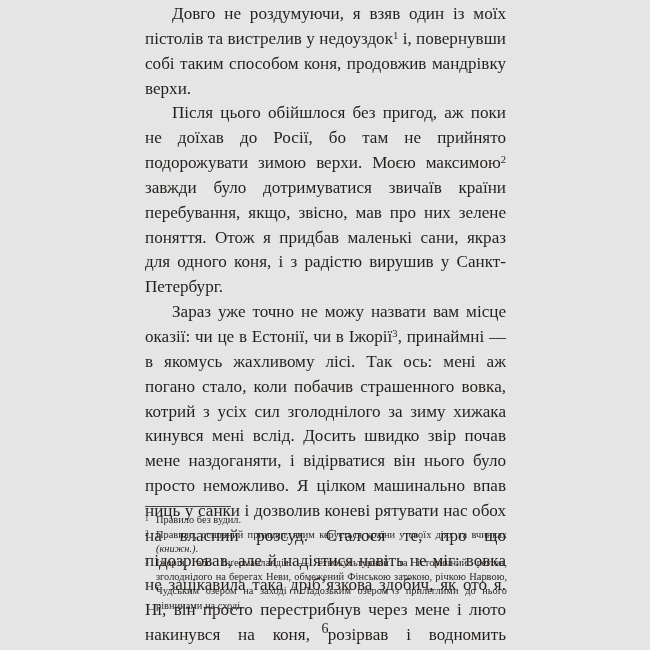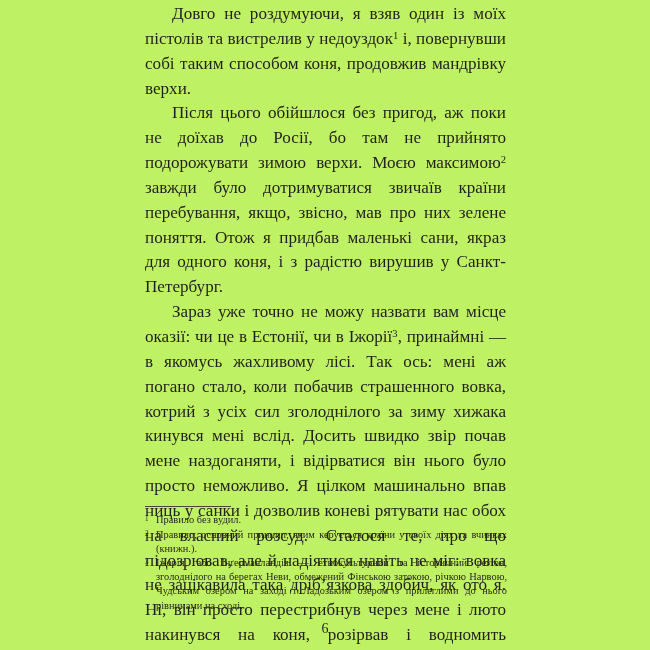--- a/index.html
+++ b/index.html
@@ -4,21 +4,21 @@
 <style>
   html, body {
     margin: 0;
     padding: 0;
     background: #ffffff;
   }
   .page {
     position: relative;
     width: 650px;
     height: 650px;
-    background: #bef264;
+    background: #e5e5e5;
     overflow: hidden;
     font-family: "Liberation Serif", "DejaVu Serif", serif;
     color: #231f1c;
   }
   .text-column {
     position: absolute;
     left: 145px;
     top: 2px;
     width: 361px;
   }
@@ -67,20 +67,21 @@
   }
   .footnote .fn-marker {
     position: absolute;
     left: 0;
     top: 0;
     font-size: 7.2px;
     line-height: 12px;
     color: #2c2724;
   }
   .footnote .fn-italic {
+    font-style: italic;
   }
   .folio {
     position: absolute;
     left: 0;
     right: 0;
     top: 620px;
     text-align: center;
     font-size: 14px;
     line-height: 18px;
     color: #231f1c;

